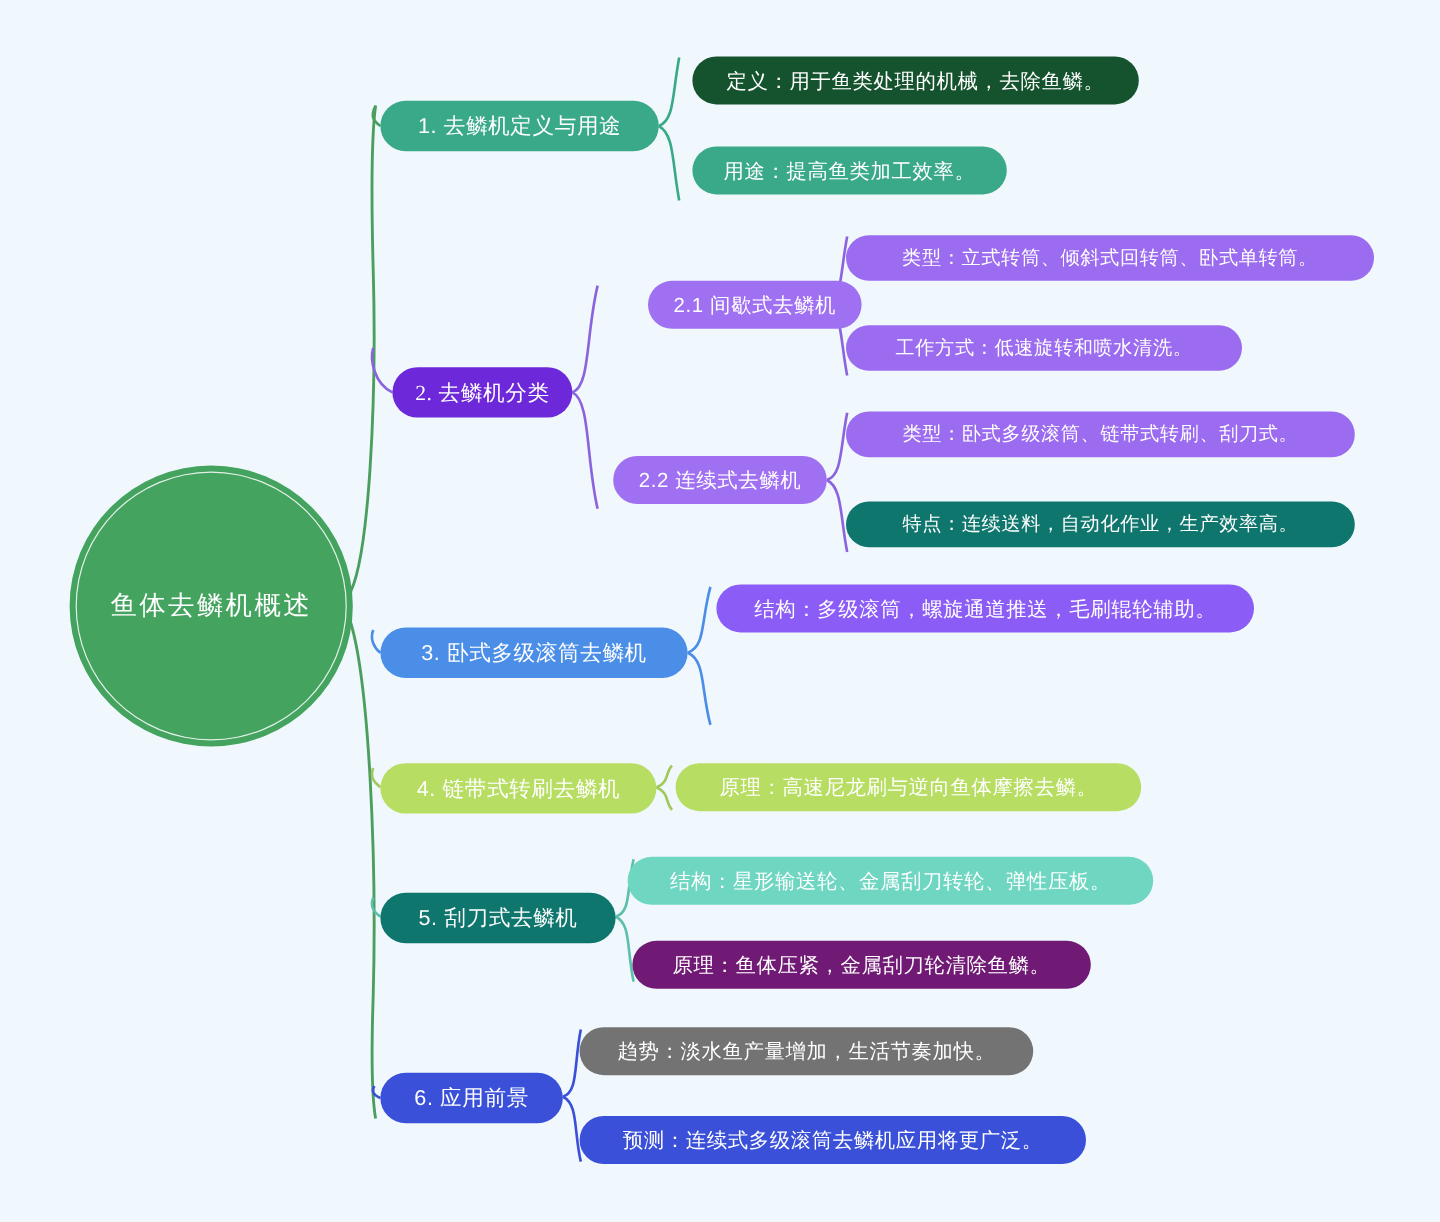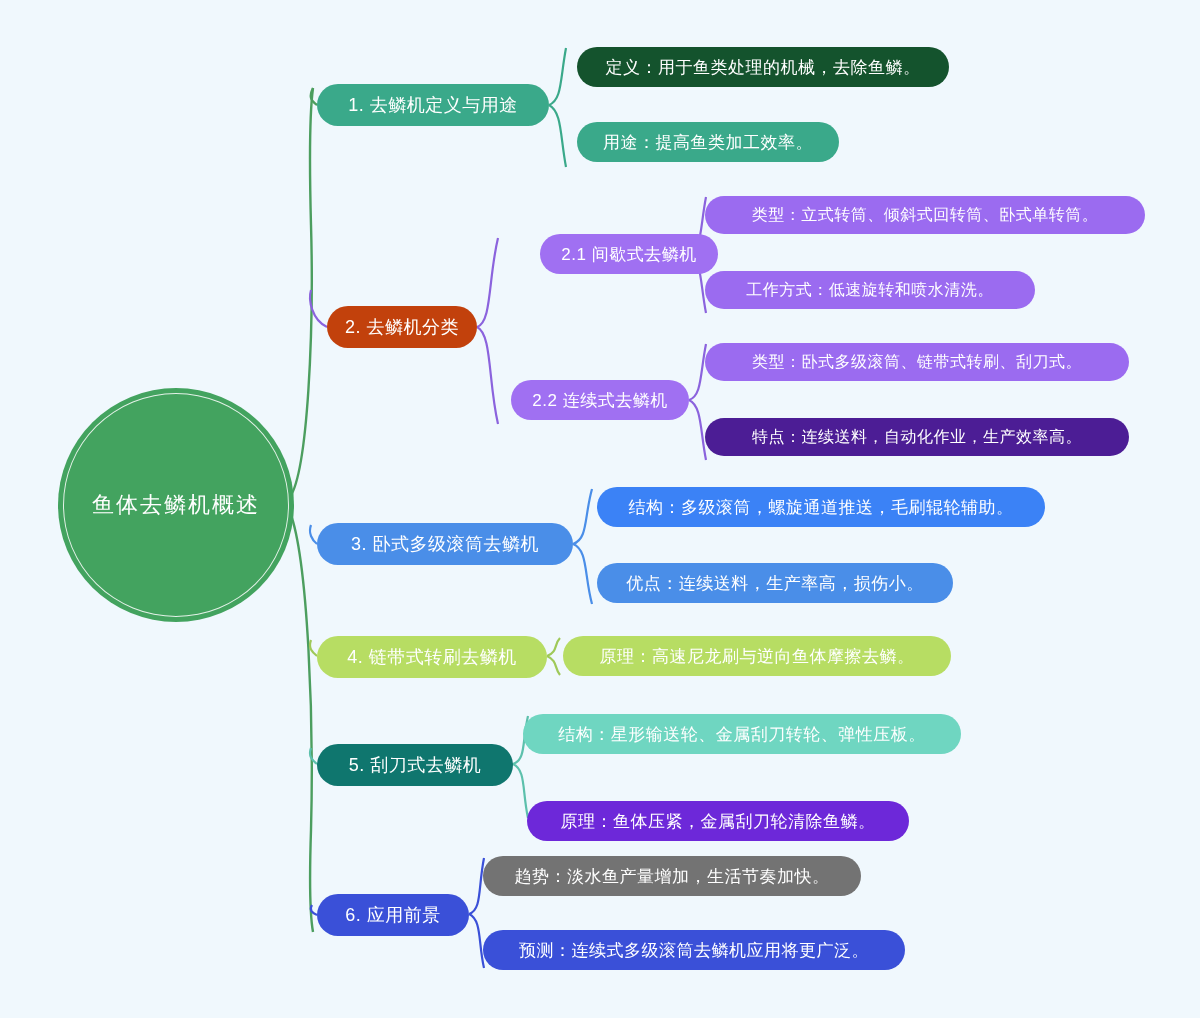--- a/index.html
+++ b/index.html
@@ -130,66 +130,63 @@
   <div class="node lvl1" style="left: 317px; top: 84px; width: 232px; background: rgb(58, 169, 138);">
     <span>1. 去鳞机定义与用途</span>
   </div>
   <div class="node lvl2" style="left: 577px; top: 47px; width: 372px; background: #14532d;">
     <span>定义：用于鱼类处理的机械，去除鱼鳞。</span>
   </div>
   <div class="node lvl2" style="left: 577px; top: 122px; width: 262px; background: rgb(58, 169, 138);">
     <span>用途：提高鱼类加工效率。</span>
   </div>
 
-  <div class="node lvl1" style="left: 327px; top: 306px; width: 150px; background: #c2410c;">
+  <div class="node lvl1" style="left: 327px; top: 306px; width: 150px; background: #6d28d9; font-family: Liberation Serif, serif;">
     <span>2. 去鳞机分类</span>
   </div>
   <div class="node lvl2" style="left: 540px; top: 234px; width: 178px; background: rgb(160, 112, 242);">
     <span>2.1 间歇式去鳞机</span>
   </div>
   <div class="node lvl3" style="left: 705px; top: 196px; width: 440px; background: rgb(155, 107, 240);">
     <span>类型：立式转筒、倾斜式回转筒、卧式单转筒。</span>
   </div>
   <div class="node lvl3" style="left: 705px; top: 271px; width: 330px; background: rgb(155, 107, 240);">
     <span>工作方式：低速旋转和喷水清洗。</span>
   </div>
   <div class="node lvl2" style="left: 511px; top: 380px; width: 178px; background: rgb(160, 112, 242);">
     <span>2.2 连续式去鳞机</span>
   </div>
   <div class="node lvl3" style="left: 705px; top: 343px; width: 424px; background: rgb(155, 107, 240);">
     <span>类型：卧式多级滚筒、链带式转刷、刮刀式。</span>
   </div>
-  <div class="node lvl3" style="left: 705px; top: 418px; width: 424px; background: #4c1d95;">
+  <div class="node lvl3" style="left: 705px; top: 418px; width: 424px; background: #0f766e;">
     <span>特点：连续送料，自动化作业，生产效率高。</span>
   </div>
 
   <div class="node lvl1" style="left: 317px; top: 523px; width: 256px; background: rgb(74, 142, 232);">
     <span>3. 卧式多级滚筒去鳞机</span>
   </div>
-  <div class="node lvl2" style="left: 597px; top: 487px; width: 448px; background: #3b82f6;">
+  <div class="node lvl2" style="left: 597px; top: 487px; width: 448px; background: #8b5cf6;">
     <span>结构：多级滚筒，螺旋通道推送，毛刷辊轮辅助。</span>
-  </div>
-  <div class="node lvl2" style="left: 597px; top: 563px; width: 356px; background: rgb(74, 142, 232);">
-    <span>优点：连续送料，生产率高，损伤小。</span>
   </div>
 
   <div class="node lvl1" style="left: 317px; top: 636px; width: 230px; background: rgb(183, 221, 99);">
     <span>4. 链带式转刷去鳞机</span>
   </div>
   <div class="node lvl2" style="left: 563px; top: 636px; width: 388px; background: rgb(183, 221, 99);">
     <span>原理：高速尼龙刷与逆向鱼体摩擦去鳞。</span>
   </div>
 
   <div class="node lvl1" style="left: 317px; top: 744px; width: 196px; background: #0f766e;">
     <span>5. 刮刀式去鳞机</span>
   </div>
   <div class="node lvl2" style="left: 523px; top: 714px; width: 438px; background: rgb(111, 214, 193); font-family: Liberation Serif, serif;">
     <span>结构：星形输送轮、金属刮刀转轮、弹性压板。</span>
   </div>
-  <div class="node lvl2" style="left: 527px; top: 784px; width: 382px; background: #6d28d9; margin-top: 17px;">
+  <div class="node lvl2" style="left: 527px; top: 784px; width: 382px; background: #701a75;">
     <span>原理：鱼体压紧，金属刮刀轮清除鱼鳞。</span>
   </div>
 
   <div class="node lvl1" style="left: 317px; top: 894px; width: 152px; background: rgb(58, 80, 216);">
     <span>6. 应用前景</span>
   </div>
   <div class="node lvl2" style="left: 483px; top: 856px; width: 378px; background: #737373;">
     <span>趋势：淡水鱼产量增加，生活节奏加快。</span>
   </div>
   <div class="node lvl2" style="left: 483px; top: 930px; width: 422px; background: rgb(58, 80, 216);">

